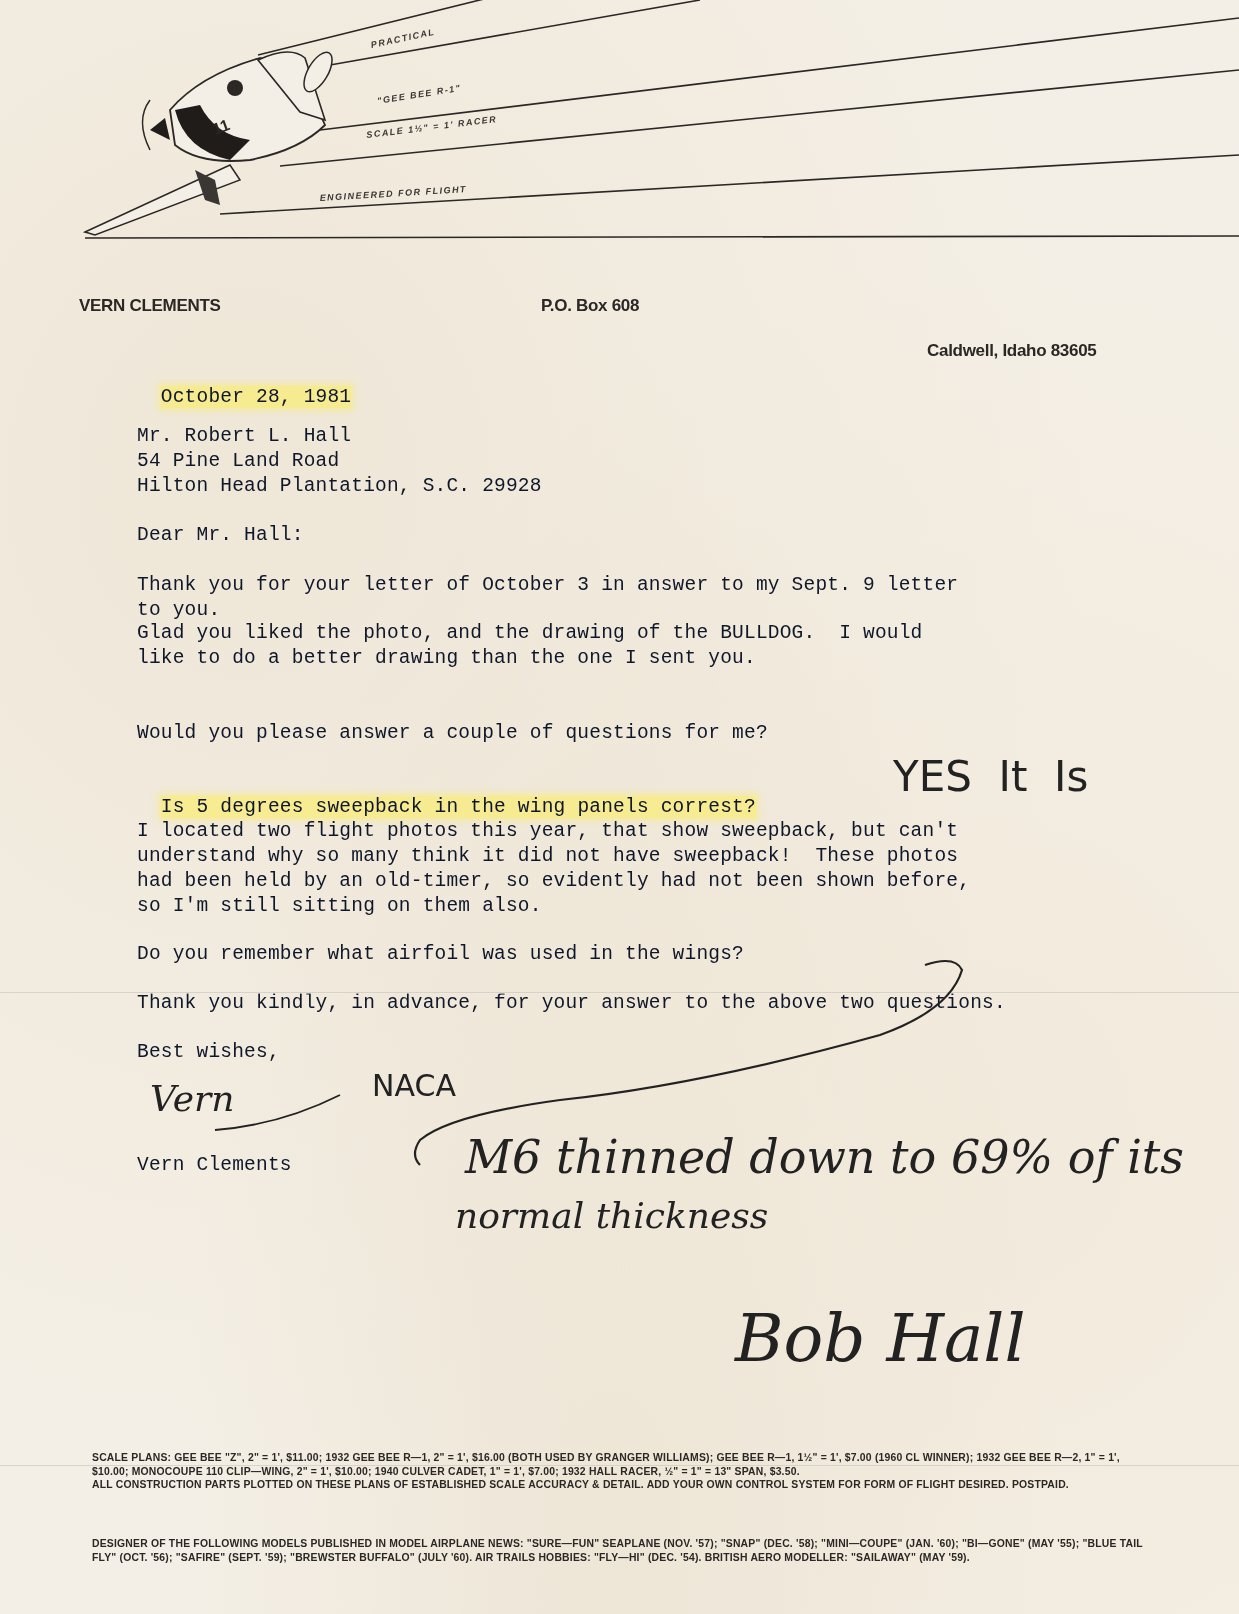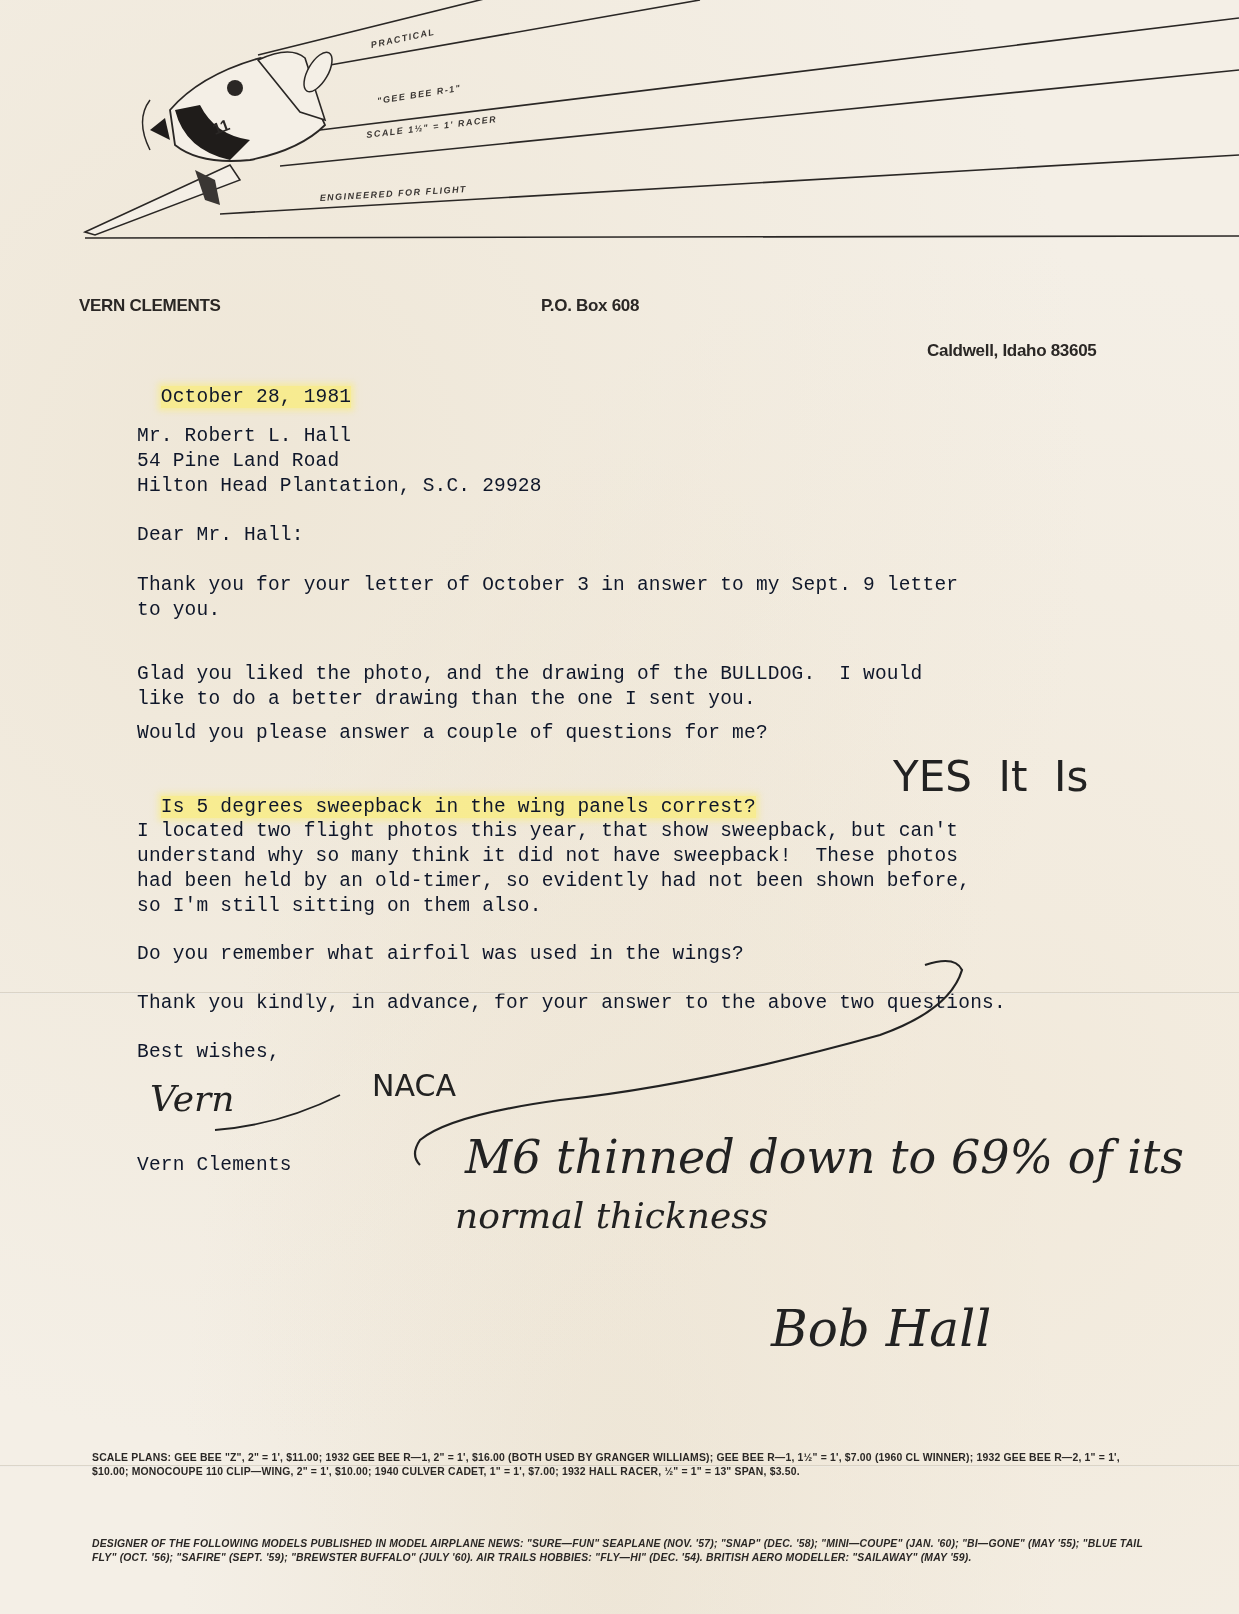--- a/index.html
+++ b/index.html
@@ -65,21 +65,21 @@
 </div>
 
 <div class="typed" style="top:424px;">Mr. Robert L. Hall</div>
 <div class="typed" style="top:449px;">54 Pine Land Road</div>
 <div class="typed" style="top:474px;">Hilton Head Plantation, S.C. 29928</div>
 
 <div class="typed" style="top:523px;">Dear Mr. Hall:</div>
 
 <div class="typed" style="top:573px;">Thank you for your letter of October 3 in answer to my Sept. 9 letter
 to you.</div>
-<div class="typed" style="top:662px;">Glad you liked the photo, and the drawing of the BULLDOG.  I would
+<div class="typed" style="top:621px;">Glad you liked the photo, and the drawing of the BULLDOG.  I would
 like to do a better drawing than the one I sent you.</div>
 <div class="typed" style="top:721px;">Would you please answer a couple of questions for me?</div>
 <div class="typed" style="top:770px;">
   <span class="hl">Is 5 degrees sweepback in the wing panels correst?</span>
 </div>
 <div class="typed" style="top:819px;">I located two flight photos this year, that show sweepback, but can't
 understand why so many think it did not have sweepback!  These photos
 had been held by an old-timer, so evidently had not been shown before,
 so I'm still sitting on them also.</div>
 <div class="typed" style="top:942px;">Do you remember what airfoil was used in the wings?</div>
@@ -93,20 +93,21 @@
 
 <div class="hand" style="left:893px; top:752px; font-size:42px; font-style:normal; font-family:'DejaVu Sans', sans-serif; white-space:pre;">YES  It  Is</div>
 <svg class="abs" style="left:0; top:0;" width="1239" height="1614" viewBox="0 0 1239 1614">
   <path d="M925 965 Q955 955 962 970 Q950 1010 880 1035 Q700 1085 560 1100 Q450 1115 420 1140 Q410 1155 420 1165" stroke="#222" stroke-width="2.2" fill="none"></path>
 
   <path d="M215 1130 Q280 1125 340 1095" stroke="#222" stroke-width="1.8" fill="none"></path>
 </svg>
 <div class="hand" style="left:372px; top:1068px; font-size:30px; font-style:normal; font-family:'DejaVu Sans', sans-serif;">NACA</div>
 <div class="hand" style="left:465px; top:1130px; font-size:46px; white-space:nowrap;">M6 thinned down to 69% of its</div>
 <div class="hand" style="left:455px; top:1195px; font-size:36px;">normal thickness</div>
-<div class="hand" style="left:735px; top:1300px; font-size:50px;margin-left:36px;">Bob Hall</div>
+<div class="hand" style="left:735px; top:1300px; font-size:66px;">Bob Hall</div>
 
 <div class="footer" style="top:1451px;">
   <p>SCALE PLANS: GEE BEE "Z", 2" = 1', $11.00; 1932 GEE BEE R—1, 2" = 1', $16.00 (BOTH USED BY GRANGER WILLIAMS); GEE BEE R—1, 1½" = 1', $7.00 (1960 CL WINNER); 1932 GEE BEE R—2, 1" = 1', $10.00; MONOCOUPE 110 CLIP—WING, 2" = 1', $10.00; 1940 CULVER CADET, 1" = 1', $7.00; 1932 HALL RACER, ½" = 1" = 13" SPAN, $3.50.</p>
+  <p>ALL CONSTRUCTION PARTS PLOTTED ON THESE PLANS OF ESTABLISHED SCALE ACCURACY &amp; DETAIL. ADD YOUR OWN CONTROL SYSTEM FOR FORM OF FLIGHT DESIRED. POSTPAID.</p>
 </div>
-<div class="footer" style="top:1537px;font-style:italic;">
+<div class="footer" style="top:1537px;">
   <p>DESIGNER OF THE FOLLOWING MODELS PUBLISHED IN MODEL AIRPLANE NEWS: "SURE—FUN" SEAPLANE (NOV. '57); "SNAP" (DEC. '58); "MINI—COUPE" (JAN. '60); "BI—GONE" (MAY '55); "BLUE TAIL FLY" (OCT. '56); "SAFIRE" (SEPT. '59); "BREWSTER BUFFALO" (JULY '60). AIR TRAILS HOBBIES: "FLY—HI" (DEC. '54). BRITISH AERO MODELLER: "SAILAWAY" (MAY '59).</p>
 </div>
 
 </body></html>

